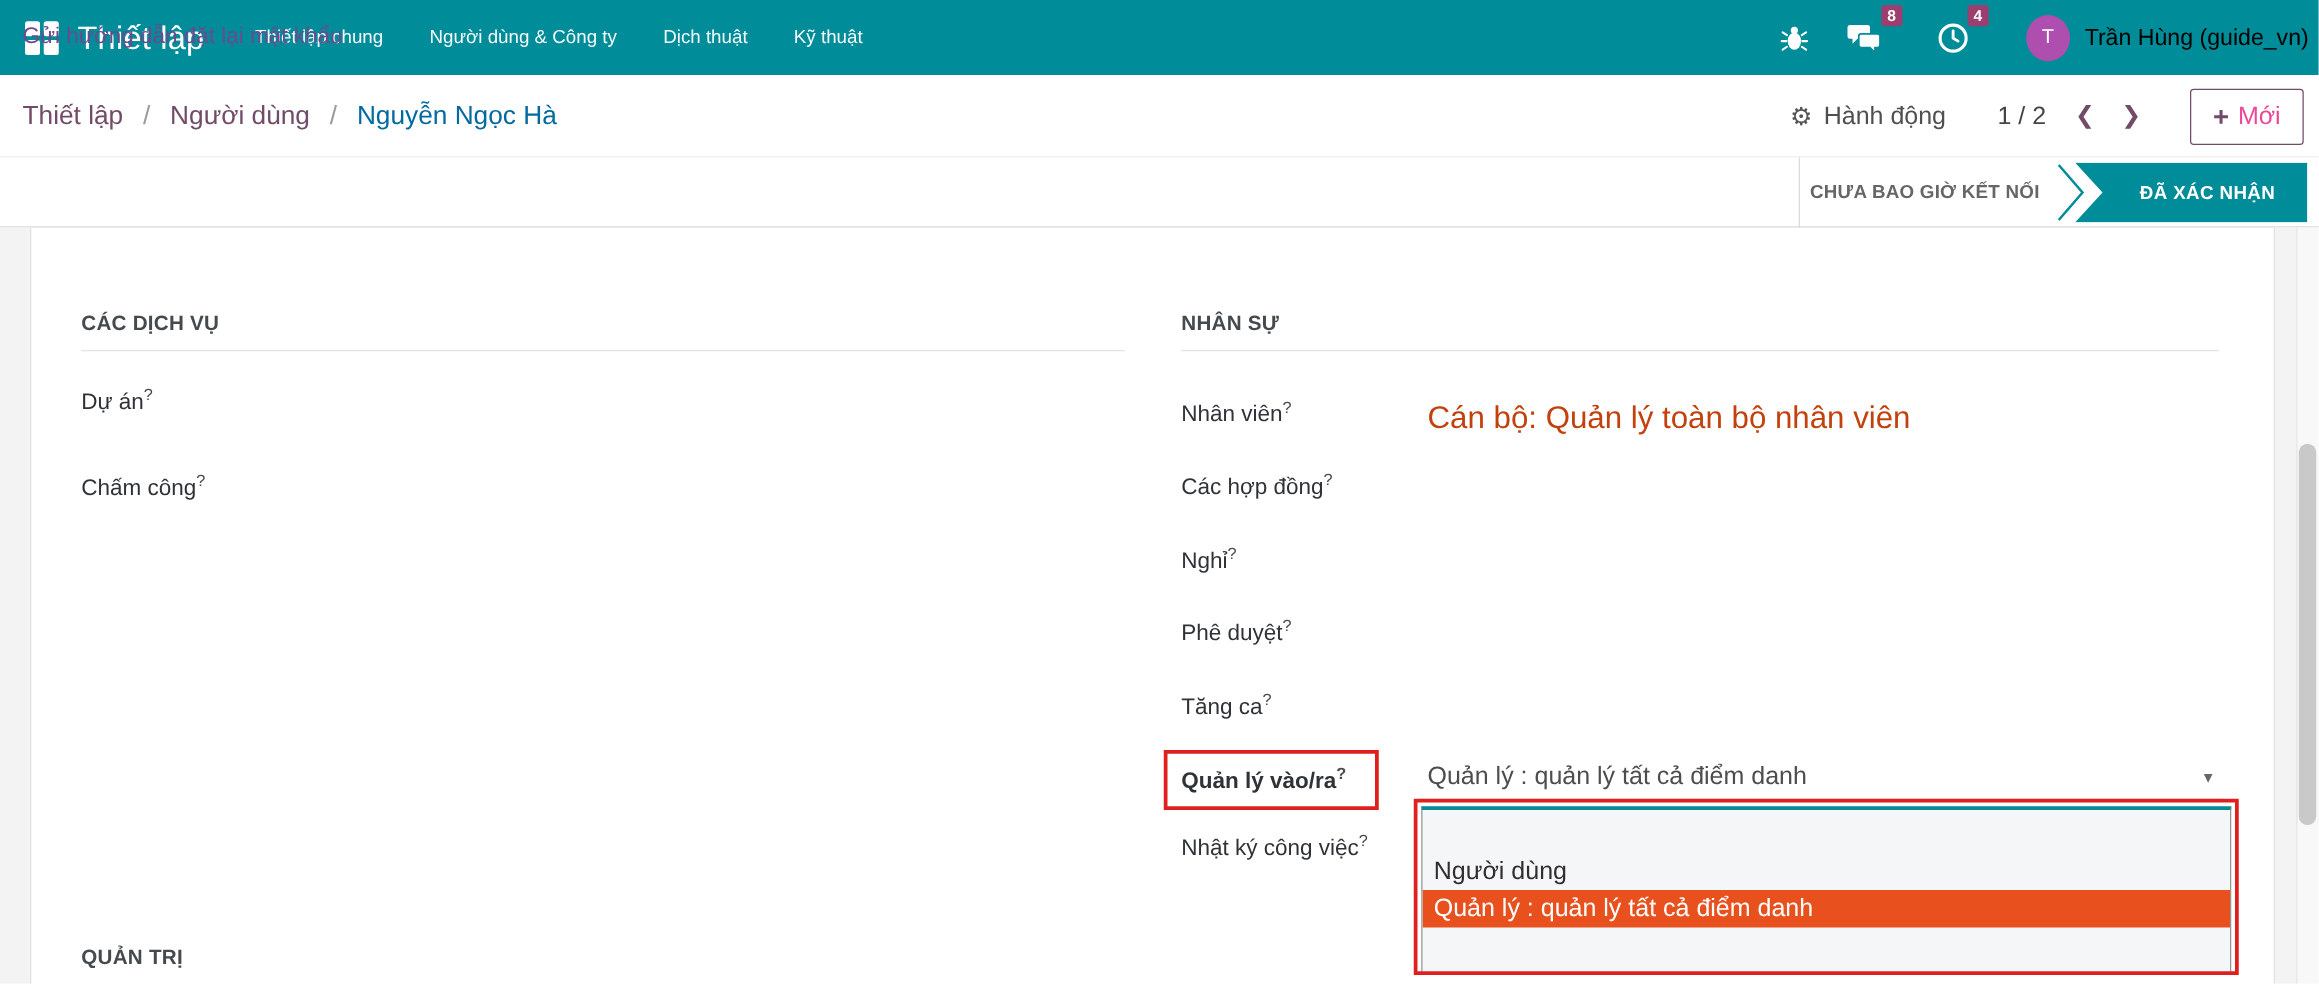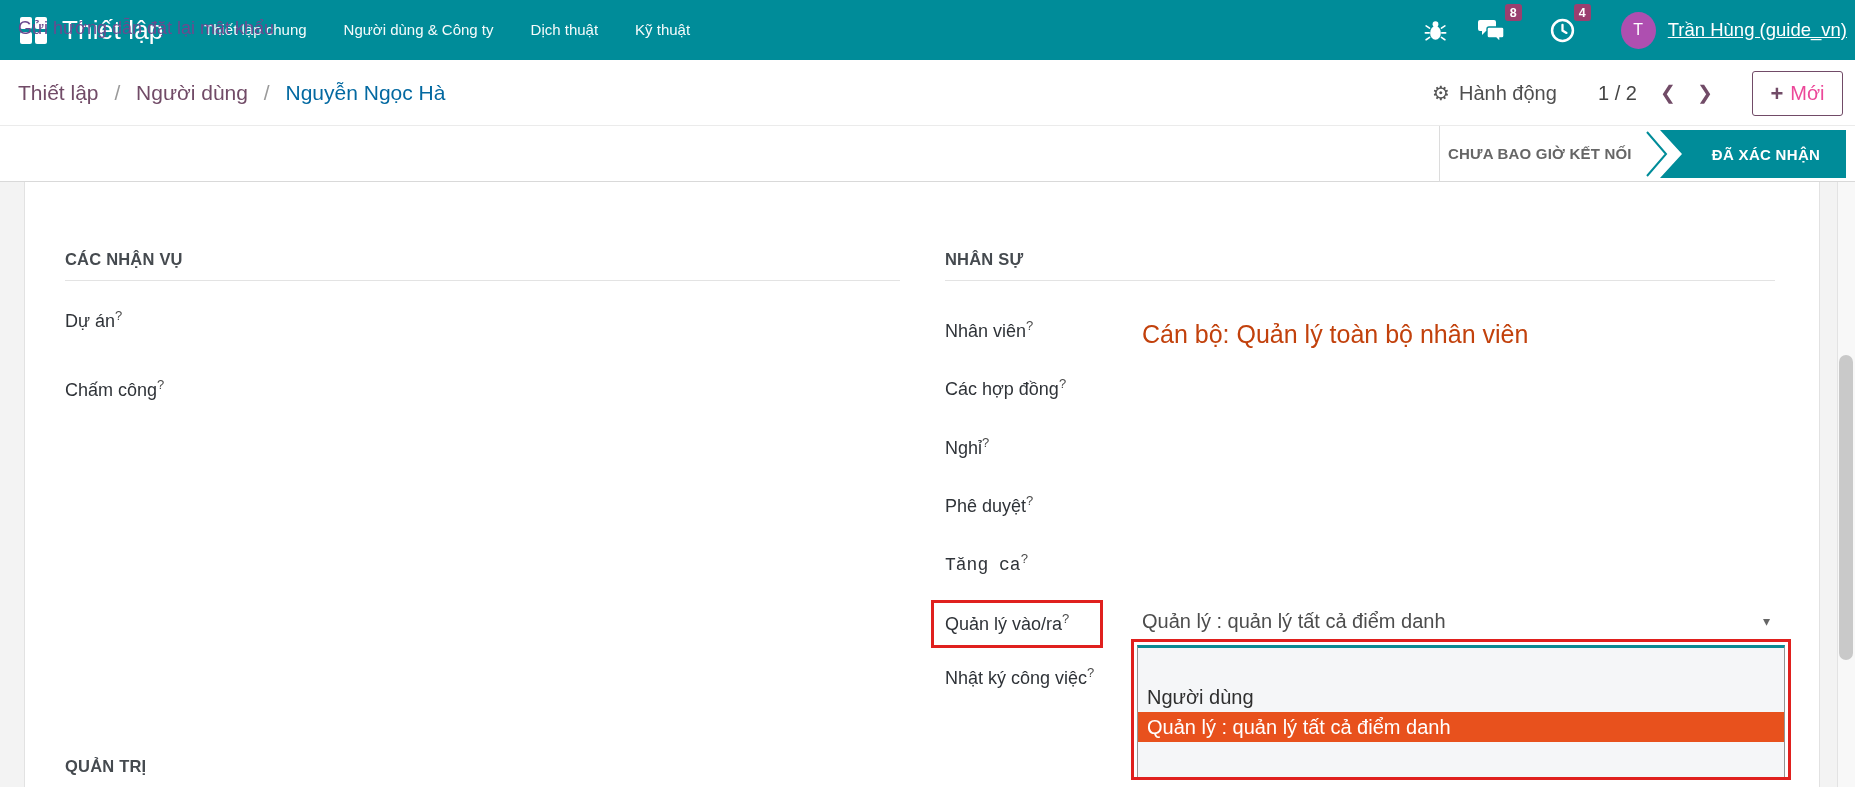--- a/index.html
+++ b/index.html
@@ -14,21 +14,21 @@
   .app-title { left:62px; top:0; height:60px; line-height:60px; color:#fff; font-size:26px; font-weight:500; letter-spacing:0.2px; }
   .topbar-menu { left:204px; top:0; height:60px; display:flex; gap:37px; align-items:center; }
   .topbar-menu .menu-item { color:rgba(255,255,255,0.96); font-size:15px; line-height:60px; cursor:pointer; white-space:nowrap; }
   .topbar-right { right:8px; top:0; height:60px; display:flex; align-items:center; }
   .sysicon { position:relative; display:flex; align-items:center; justify-content:center; }
   .icon-bug { margin-right:30px; }
   .icon-chat { margin-right:44px; }
   .icon-clock { margin-right:46px; }
   .badge { position:absolute; top:-14px; right:-16px; background:#9a3f6f; color:#fff; font-size:12.5px; line-height:1; padding:3px 5px 2px; border-radius:3px; font-weight:bold; }
   .avatar { width:35px; height:37px; border-radius:50%; background:#ae4fb0; color:#fff; font-size:16px; display:flex; align-items:center; justify-content:center; margin-right:12px; cursor:pointer; }
-  .user-name { color:#ffffff; font-size:18.5px; white-space:nowrap; cursor:pointer;text-decoration:underline; }
+  .user-name { color:#000000; font-size:18.5px; white-space:nowrap; cursor:pointer; }
 
   
   .crumb-row { left:0; top:60px; width:1855px; height:66px; background:#fff; border-bottom:1px solid #ebebeb; }
   .breadcrumb { left:18px; top:0; height:66px; line-height:66px; font-size:21px; white-space:nowrap; }
   .crumb-link { color:#714b67; cursor:pointer; }
   .crumb-sep { color:#9a9a9a; padding:0 10px; }
   .crumb-current { color:#0369a1; }
   .action-group { left:1432px; top:0; height:66px; display:flex; align-items:center; gap:9px; cursor:pointer; }
   .gear-glyph { font-size:20px; color:#555; }
   .action-label { font-size:20px; color:#4f4f4f; }
@@ -67,22 +67,22 @@
   .fld-value { font-size:25px; color:#c2410c; white-space:nowrap; cursor:pointer; }
 
   .lbl-project { left:65px; top:308px; }
   .lbl-timesheet { left:65px; top:377px; }
 
   .lbl-employee { left:945px; top:318px; }
   .val-employee { left:1142px; top:320px; }
   .lbl-contracts { left:945px; top:376px; }
   .lbl-timeoff { left:945px; top:435px; }
   .lbl-approvals { left:945px; top:493px; }
-  .lbl-overtime { left:945px; top:552px;font-family:Liberation Mono, monospace; }
-  .lbl-attendance { left:945px; top:611px; }
+  .lbl-overtime { left:945px; top:552px; }
+  .lbl-attendance { left:945px; top:611px;font-weight:bold; }
   .lbl-worklog { left:945px; top:665px; }
 
   .annotation-box { border:3px solid #e0201e; background:transparent; pointer-events:none; }
   .ann-label { left:931px; top:600px; width:172px; height:48px; }
   .ann-dropdown { left:1131px; top:639px; width:660px; height:141px; }
 
   .select-value { left:1142px; top:610px; font-size:20px; color:#4d4d4d; white-space:nowrap; cursor:pointer; }
   .select-underline { left:1136px; top:639px; width:643px; height:1px; background:#cfcfcf; }
   .select-caret { left:1763px; top:613px; font-size:14px; color:#666; cursor:pointer; }
 
@@ -172,21 +172,21 @@
       <polyline points="3,1 22,23 3,45" fill="none" stroke="#008c99" stroke-width="2"></polyline>
     </svg>
 </div>
 <div class="abs stage-active">ĐÃ XÁC NHẬN</div>
 
 <div class="abs gutter-left"></div>
 <div class="abs gutter-right"></div>
 <div class="abs scrollbar-track"></div>
 <div class="abs scrollbar-thumb"></div>
 
-<div class="abs section-title sec-services-title">CÁC NHẬN VỤ</div>
+<div class="abs section-title sec-services-title">CÁC DỊCH VỤ</div>
 <div class="abs sec-underline ul-services"></div>
 
 <div class="abs fld-label lbl-project">
   <span>Dự án</span><sup>?</sup>
 </div>
 <div class="abs fld-label lbl-timesheet">
   <span>Chấm công</span><sup>?</sup>
 </div>
 
 <div class="abs section-title sec-admin-title">QUẢN TRỊ</div>

